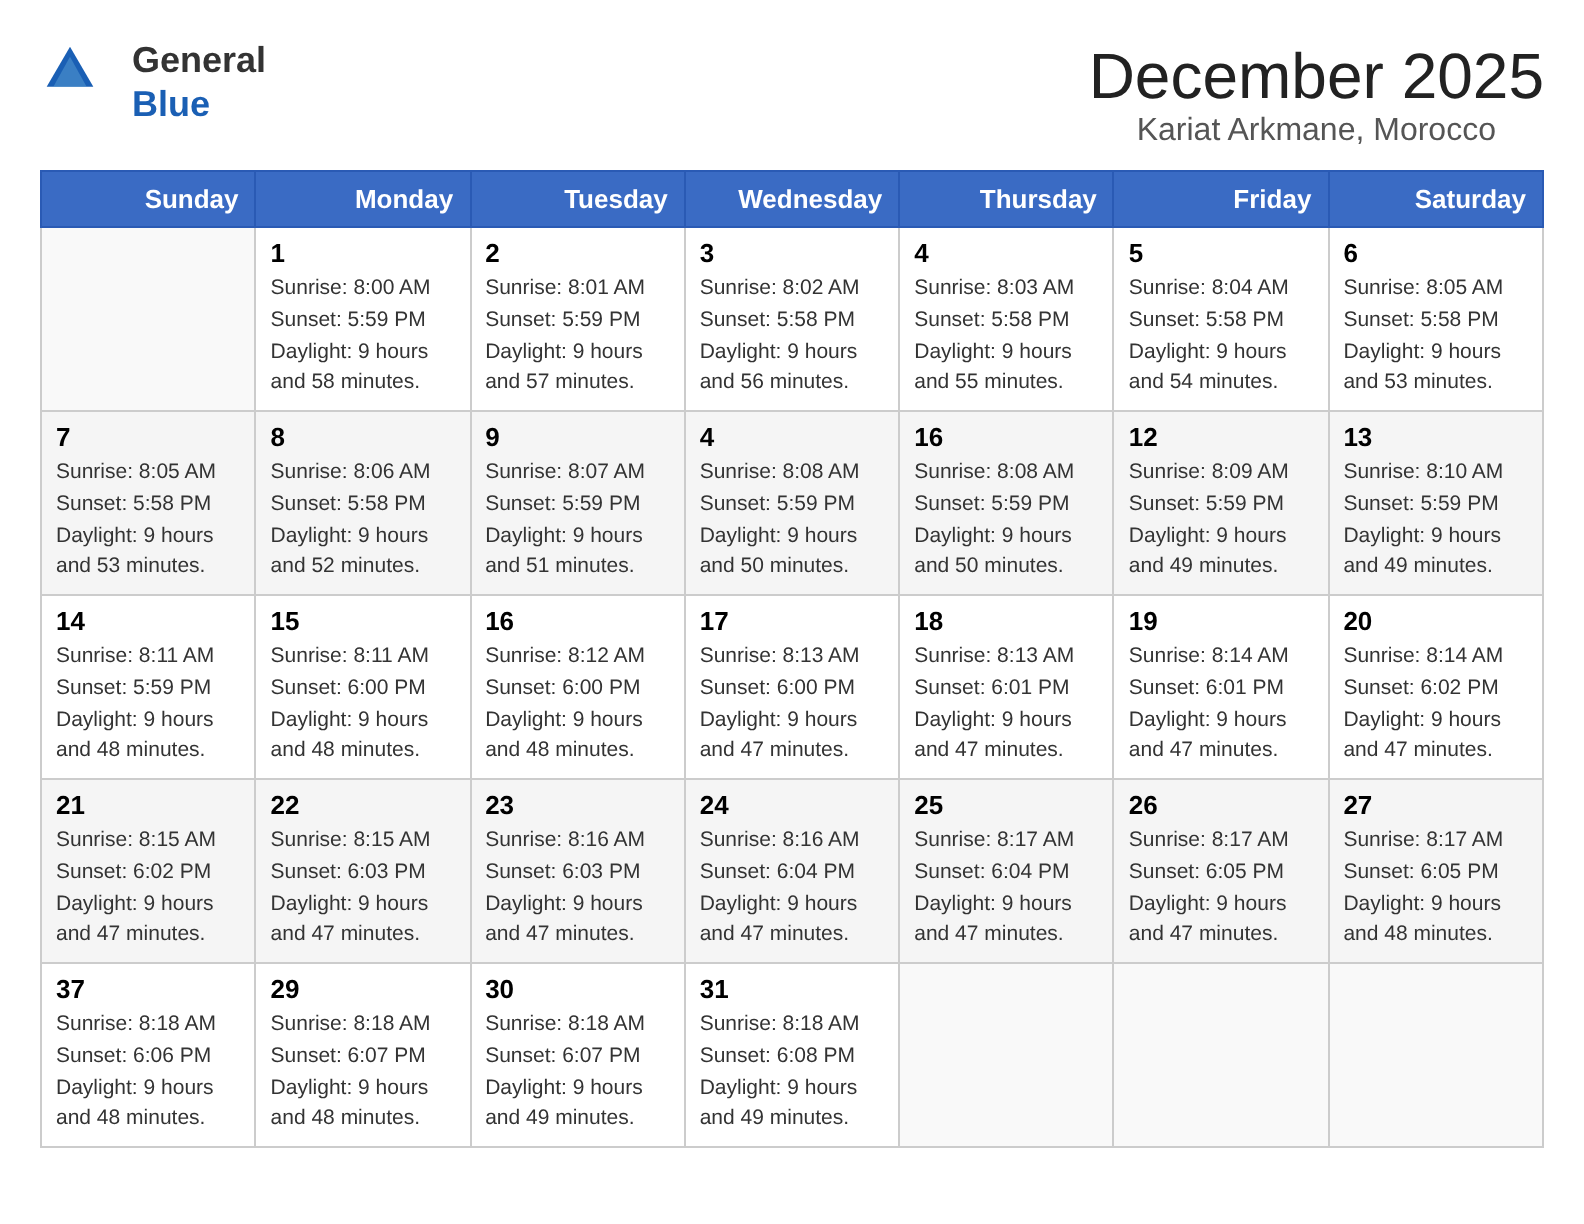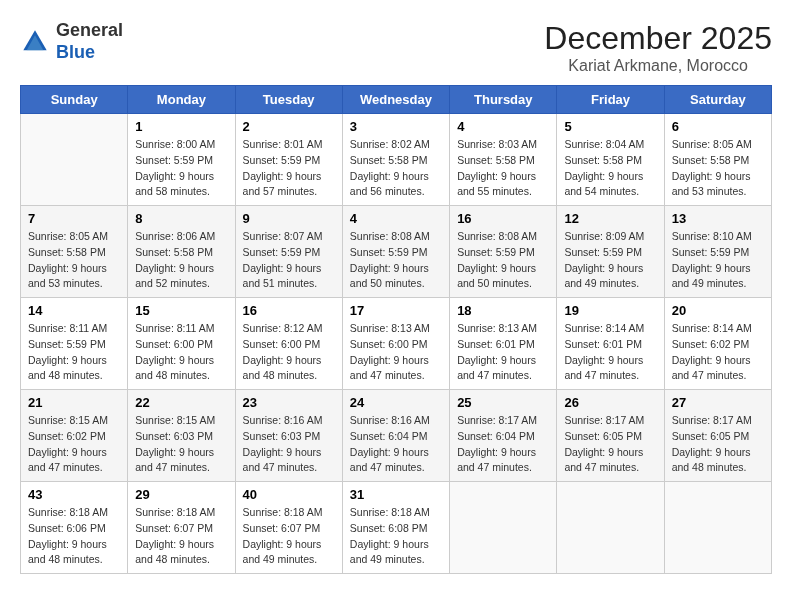--- a/index.html
+++ b/index.html
@@ -11,22 +11,21 @@
       padding: 20px;
     }
     .header {
       display: flex;
       justify-content: space-between;
       align-items: flex-start;
       margin-bottom: 10px;
     }
     .logo {
       display: flex;
-      align-items: center;
-      gap: 6px;
+      gap: 16px;
     }
     .logo-text {
       font-size: 18px;
       font-weight: bold;
       line-height: 1.2;
     }
     .logo-general { color: #333; }
     .logo-blue { color: #1a5fb4; margin-top: 24px; }
     .logo-icon {
       width: 30px;
@@ -46,21 +45,21 @@
     }
     table {
       width: 100%;
       border-collapse: collapse;
       font-size: 11px;
     }
     thead tr th {
       background-color: #3a6bc4;
       color: white;
       padding: 6px 8px;
-      text-align: center;
+      text-align: right;
       font-size: 13px;
       font-weight: bold;
       border: 1px solid #2a5ab4;
     }
     tbody tr td {
       border: 1px solid #ccc;
       padding: 5px 7px;
       vertical-align: top;
       width: 14.28%;
       min-height: 80px;
@@ -231,29 +230,29 @@
           <span class="day-num">26</span>
           <div class="day-info">Sunrise: 8:17 AM<br>Sunset: 6:05 PM<br>Daylight: 9 hours<br>and 47 minutes.</div>
         </td>
         <td>
           <span class="day-num">27</span>
           <div class="day-info">Sunrise: 8:17 AM<br>Sunset: 6:05 PM<br>Daylight: 9 hours<br>and 48 minutes.</div>
         </td>
       </tr>
       <tr>
         <td>
-          <span class="day-num">43</span>
+          <span class="day-num">37</span>
           <div class="day-info">Sunrise: 8:18 AM<br>Sunset: 6:06 PM<br>Daylight: 9 hours<br>and 48 minutes.</div>
         </td>
         <td>
           <span class="day-num">29</span>
           <div class="day-info">Sunrise: 8:18 AM<br>Sunset: 6:07 PM<br>Daylight: 9 hours<br>and 48 minutes.</div>
         </td>
         <td>
-          <span class="day-num">40</span>
+          <span class="day-num">30</span>
           <div class="day-info">Sunrise: 8:18 AM<br>Sunset: 6:07 PM<br>Daylight: 9 hours<br>and 49 minutes.</div>
         </td>
         <td>
           <span class="day-num">31</span>
           <div class="day-info">Sunrise: 8:18 AM<br>Sunset: 6:08 PM<br>Daylight: 9 hours<br>and 49 minutes.</div>
         </td>
         <td class="empty-cell"></td>
         <td class="empty-cell"></td>
         <td class="empty-cell"></td>
       </tr>

